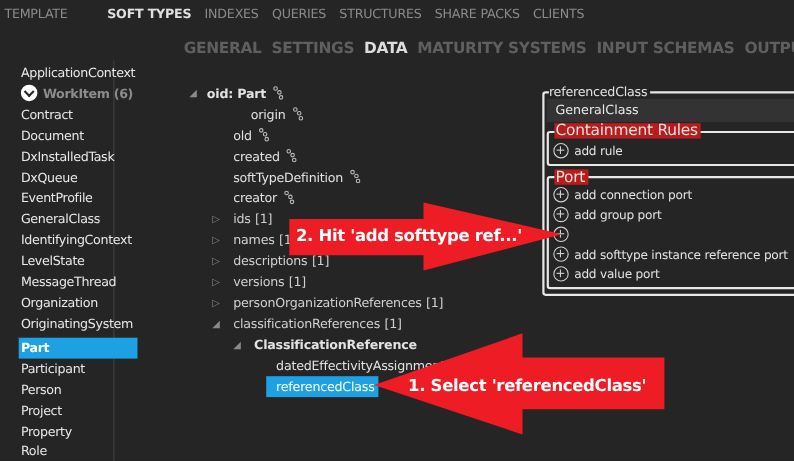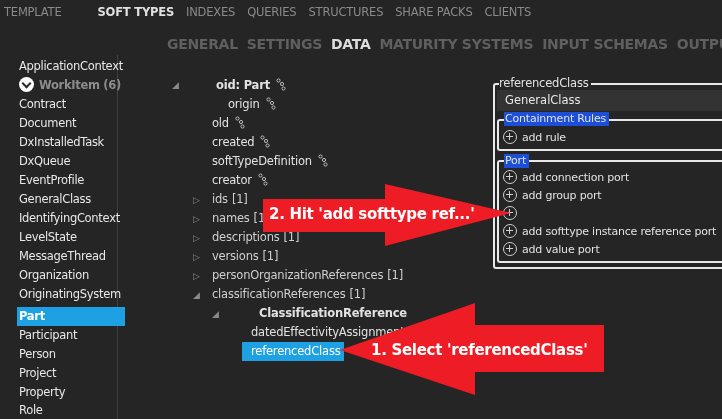--- a/index.html
+++ b/index.html
@@ -10,42 +10,42 @@
   .topnav { position: absolute; left: 0; top: 0; height: 24px; width: 628px; display: flex; align-items: center; }
   .topnav .item { font-size: 11.5px; color: #8a8a8a; margin-left: 4px; margin-right: 8px; letter-spacing: -0.2px; white-space: nowrap; cursor: pointer; }
   .topnav .item.active { color: #e0e0e0; font-weight: bold; padding-left: 24px; }
 
   
   .subtabs { position: absolute; left: 167px; top: 36px; display: flex; white-space: nowrap; }
   .subtabs .tab { font-size: 14px; font-weight: bold; color: #5f5f5f; margin-right: 9px; letter-spacing: -0.3px; cursor: pointer; }
   .subtabs .tab.active { color: #dcdcdc; }
 
   
-  .sidebar { position: absolute; left: 0; top: 55px; width: 118px; height: 364px; border-right: 1px solid #3f3f3f; }
+  .sidebar { position: absolute; left: 0; top: 55px; width: 104px; height: 364px; border-right: 1px solid #3f3f3f; }
   .sidebar .row { position: absolute; left: 17px; height: 19px; width: 108px; font-size: 11.5px; line-height: 19px; color: #e8e8e8; padding-left: 2px; white-space: nowrap; letter-spacing: -0.3px; cursor: pointer; }
   .sidebar .row.selected { background: #1ea1e3; color: #ffffff; font-weight: bold; }
   .sidebar .row.group { color: #8c8c8c; font-weight: bold; }
   .group-icon { display: inline-block; width: 15px; height: 15px; border-radius: 50%; background: #ffffff; vertical-align: -3px; margin-right: 5px; position: relative; }
   .group-icon::after { content: ""; position: absolute; left: 4px; top: 3px; width: 5px; height: 5px; border-right: 2px solid #2a2a2a; border-bottom: 2px solid #2a2a2a; transform: rotate(45deg); }
 
   
   .tree .node { position: absolute; font-size: 11.5px; line-height: 19px; color: #e2e2e2; white-space: nowrap; letter-spacing: -0.2px; cursor: pointer; }
   .tree .node .italic { color: #d0d0d0; }
   .tree .node .count { color: #d0d0d0; margin-left: 4px; }
-  .tree .node.bold { font-weight: bold; margin-left: 28px; }
+  .tree .node.bold { font-weight: bold; }
   .tree .node.sel { background: #1ea1e3; color: #fff; padding: 0 4px 0 9px; }
   .twisty { position: absolute; font-size: 9px; color: #8a8a8a; cursor: pointer; }
   .link-icon { display: inline-block; width: 10px; height: 13px; vertical-align: -2px; margin-left: 6px; }
 
   
   .panel { position: absolute; left: 493px; top: 83px; width: 240px; height: 186px; border: 2px solid #e8e8e8; border-radius: 3px; }
   .panel-legend { position: absolute; left: 499px; top: 76px; background: #252525; padding: 0 3px 0 0; font-size: 11.5px; color: #e2e2e2; line-height: 14px; letter-spacing: -0.2px; }
   .value-box { position: absolute; left: 497px; top: 90px; width: 230px; height: 21px; background: #333333; font-size: 11.5px; line-height: 21px; padding-left: 8px; color: #e8e8e8; cursor: text; }
   .subpanel { position: absolute; border: 2px solid #e8e8e8; border-radius: 3px; }
-  .subpanel-legend { position: absolute; background: #1d4ed8; padding: 0 3px 0 1px; font-size: 11px; color: #e2e2e2; line-height: 14px; letter-spacing: -0.2px; }
+  .subpanel-legend { position: absolute; background: #b91c1c; padding: 0 3px 0 1px; font-size: 14px; color: #e2e2e2; line-height: 14px; letter-spacing: -0.2px; }
   .action { position: absolute; font-size: 11px; color: #e2e2e2; line-height: 17px; white-space: nowrap; letter-spacing: -0.2px; cursor: pointer; }
   .plus { display: inline-block; width: 14px; height: 14px; border: 1.5px solid #cfcfcf; border-radius: 50%; position: relative; vertical-align: -3px; margin-right: 5px; }
   .plus::before { content: ""; position: absolute; left: 2px; top: 4.75px; width: 7px; height: 1.5px; background: #cfcfcf; }
   .plus::after { content: ""; position: absolute; left: 4.75px; top: 2px; width: 1.5px; height: 7px; background: #cfcfcf; }
 
   
   .arrow { position: absolute; }
   .arrow-label { position: absolute; font-family: "DejaVu Sans", sans-serif; font-weight: bold; color: #ffffff; font-size: 15px; white-space: nowrap; letter-spacing: -0.3px; }
 </style>
 </head>

